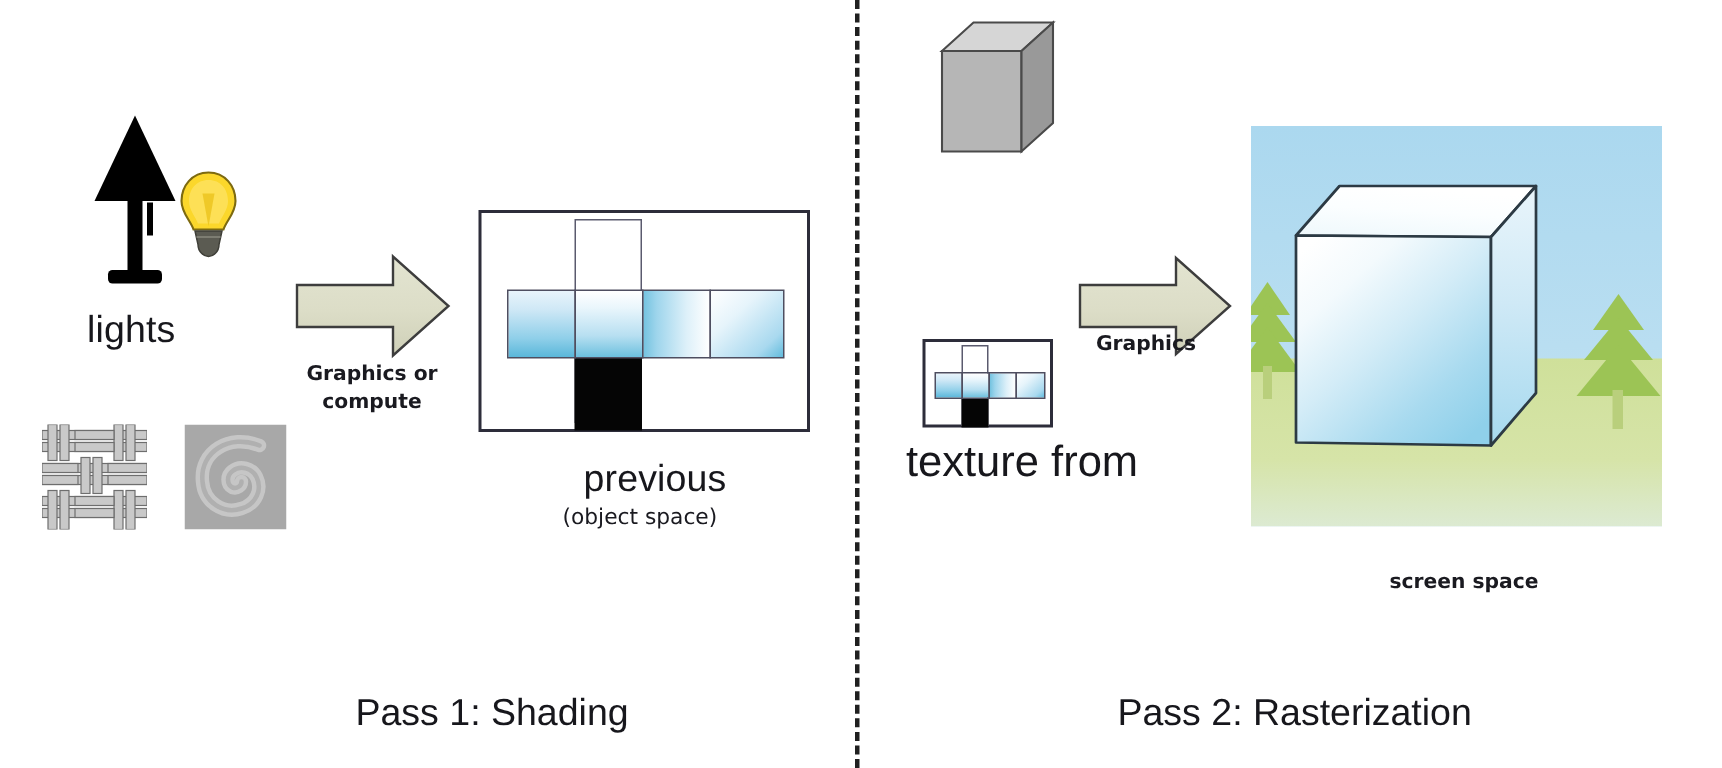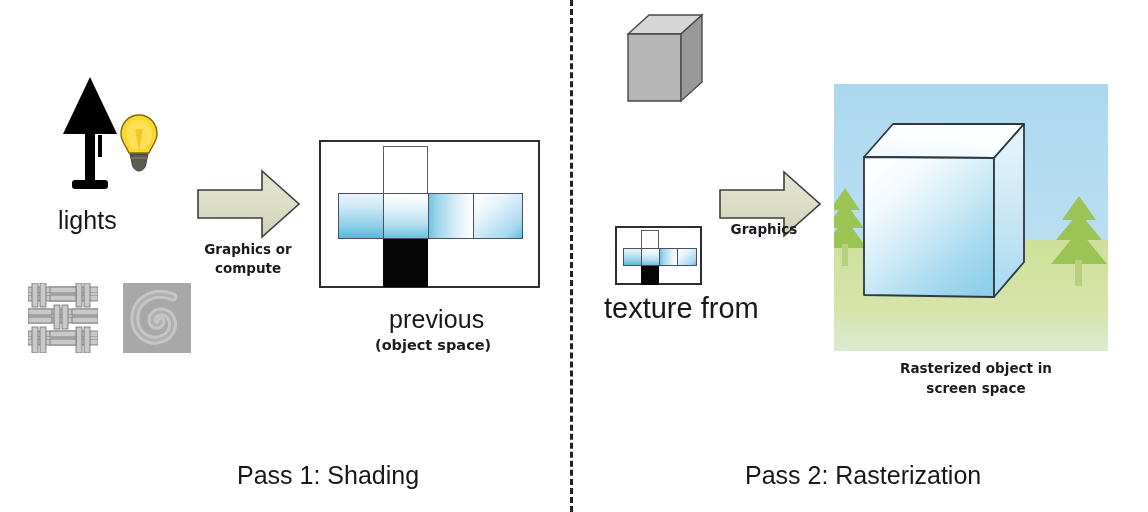--- a/index.html
+++ b/index.html
@@ -46,21 +46,21 @@
     font-family: "DejaVu Sans", sans-serif;
     font-weight: 700;
     color: #1a1a20;
     text-align: center;
     line-height: 19px;
     white-space: normal;
   }
   .lbl-sub {
     font-size: 14.5px;
     font-family: "DejaVu Sans", sans-serif;
-    font-weight: 700;
+    font-weight: 400;
     color: #1a1a20;
     text-align: center;
   }
   .lbl-cap {
     font-size: 13.5px;
     font-family: "DejaVu Sans", sans-serif;
     font-weight: 600;
     color: #1a1a20;
     text-align: center;
     line-height: 20px;
@@ -332,19 +332,19 @@
 
       <polygon points="30,73 59,40 190,40 160,74" fill="url(#cubeTop)" stroke="#2c3a44" stroke-width="1.8" stroke-linejoin="round"></polygon>
 
       <polygon points="30,73 160,74 160,213 30,211" fill="url(#cubeFront)" stroke="#2c3a44" stroke-width="1.8" stroke-linejoin="round"></polygon>
 
       <polygon points="160,74 190,40 190,178 160,213" fill="url(#cubeSide)" stroke="#2c3a44" stroke-width="1.8" stroke-linejoin="round"></polygon>
     </svg>
   </div>
 
   <div class="lbl lbl-cap" style="left:866px; top:358px; width:220px;">
-    <span>Rasterized object in</span><br>
+    <br>
     <span>screen space</span>
   </div>
 
   <div class="lbl lbl-pass" style="left:745px; top:461px;">Pass 2: Rasterization</div>
 
 </div>
 
 </body></html>

